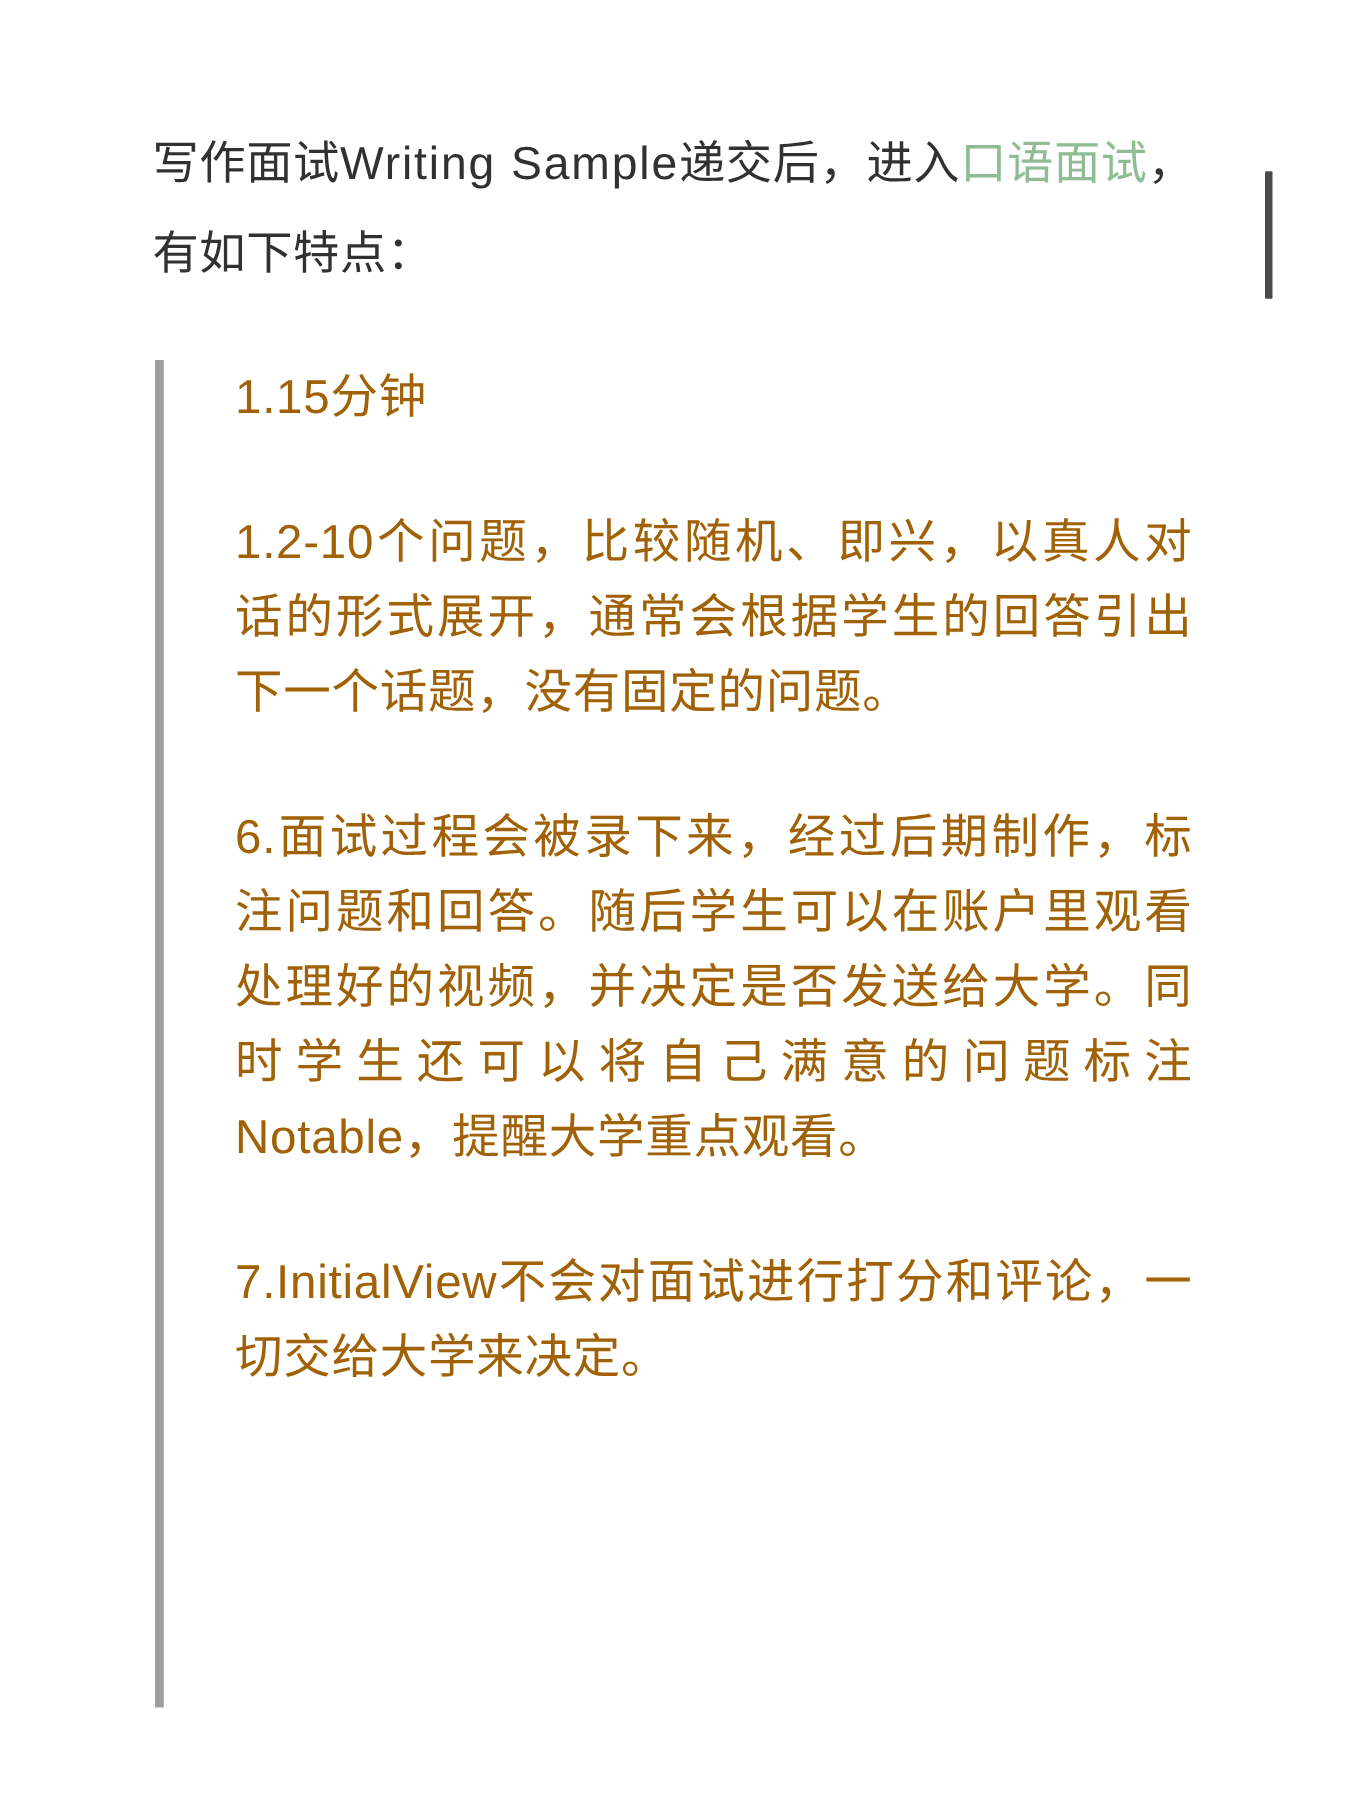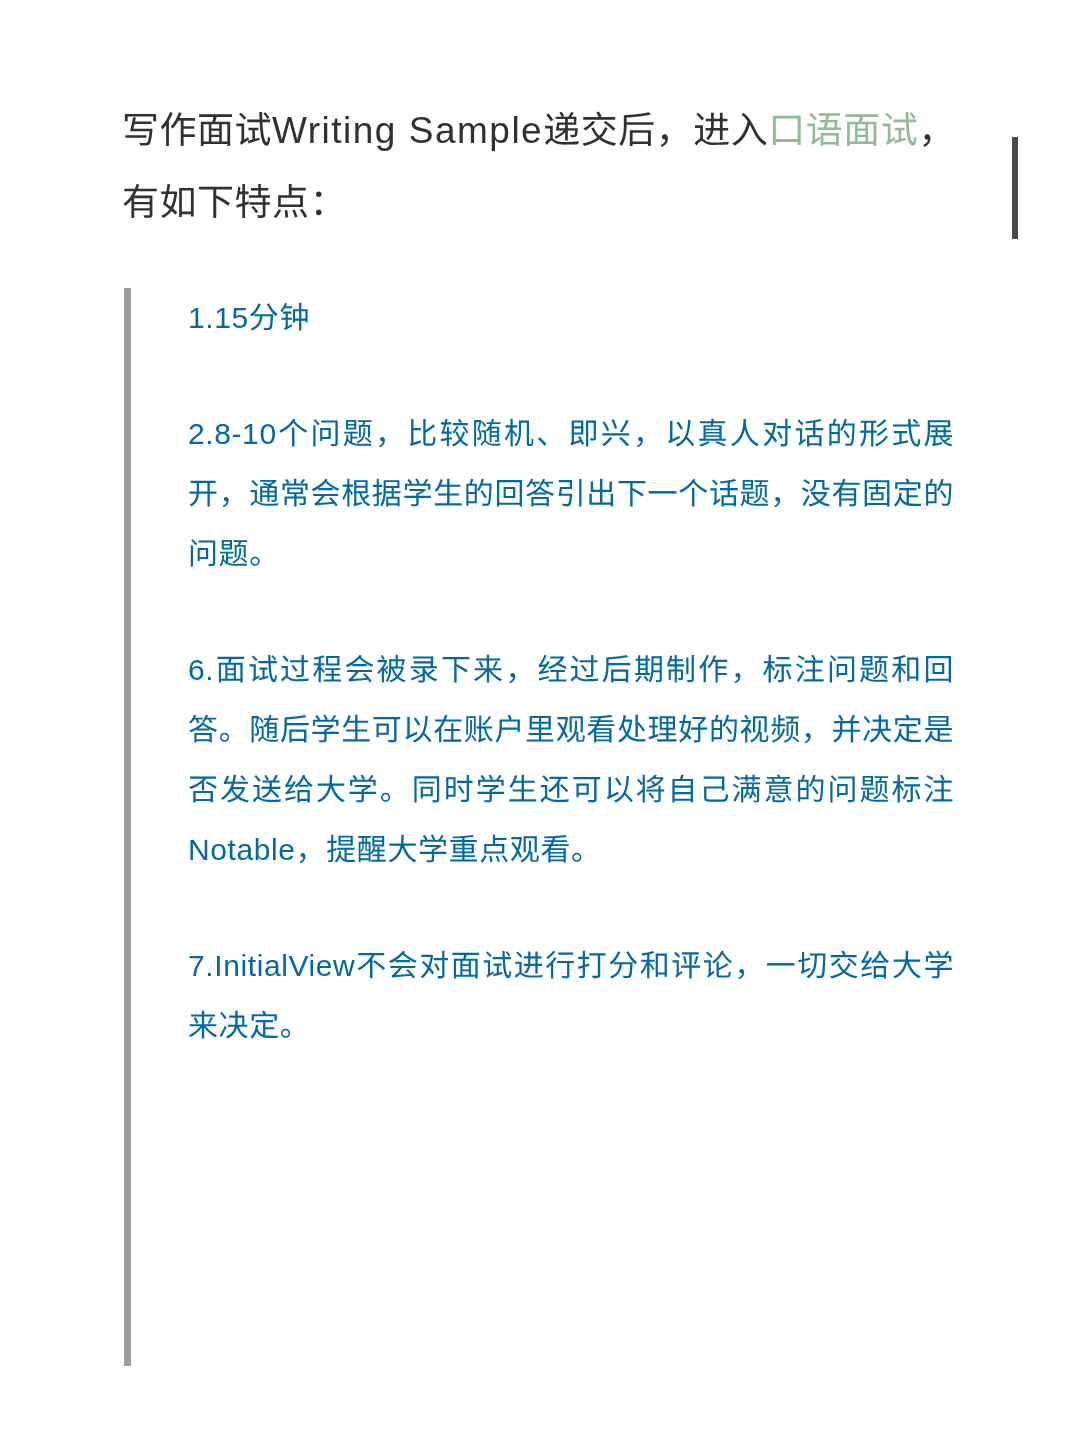--- a/index.html
+++ b/index.html
@@ -63,23 +63,23 @@
   }
   .quote-bar {
     position: absolute;
     left: 0;
     top: 0;
     width: 7px;
     height: 1078px;
     background: #9e9e9e;
   }
   .item {
-    font-size: 30px;
+    font-size: 38px;
     line-height: 60px;
-    color: #0369a1;
+    color: #a16207;
     letter-spacing: 0.6px;
     margin: 0 0 52px 0;
     text-align: justify;
     text-justify: inter-ideograph;
   }
   .item:last-child {
     margin-bottom: 0;
   }
   .item-1 { margin-bottom: 56px; }
   .item-2 { margin-bottom: 56px; }
@@ -93,18 +93,18 @@
 
   <p class="heading">
     <span>写作面试</span><span class="latin">Writing Sample</span><span>递交后，进入</span><span class="hl">口语面试</span><span>，有如下特点：</span>
   </p>
 
   <div class="right-marker"></div>
 
   <div class="quote-block">
     <div class="quote-bar"></div>
     <p class="item item-1">1.15分钟</p>
-    <p class="item item-2">2.8-10个问题，比较随机、即兴，以真人对话的形式展开，通常会根据学生的回答引出下一个话题，没有固定的问题。</p>
+    <p class="item item-2">1.2-10个问题，比较随机、即兴，以真人对话的形式展开，通常会根据学生的回答引出下一个话题，没有固定的问题。</p>
     <p class="item item-3">6.面试过程会被录下来，经过后期制作，标注问题和回答。随后学生可以在账户里观看处理好的视频，并决定是否发送给大学。同时学生还可以将自己满意的问题标注Notable，提醒大学重点观看。</p>
     <p class="item item-5">7.InitialView不会对面试进行打分和评论，一切交给大学来决定。</p>
   </div>
 
 </div>
 
 </body></html>

